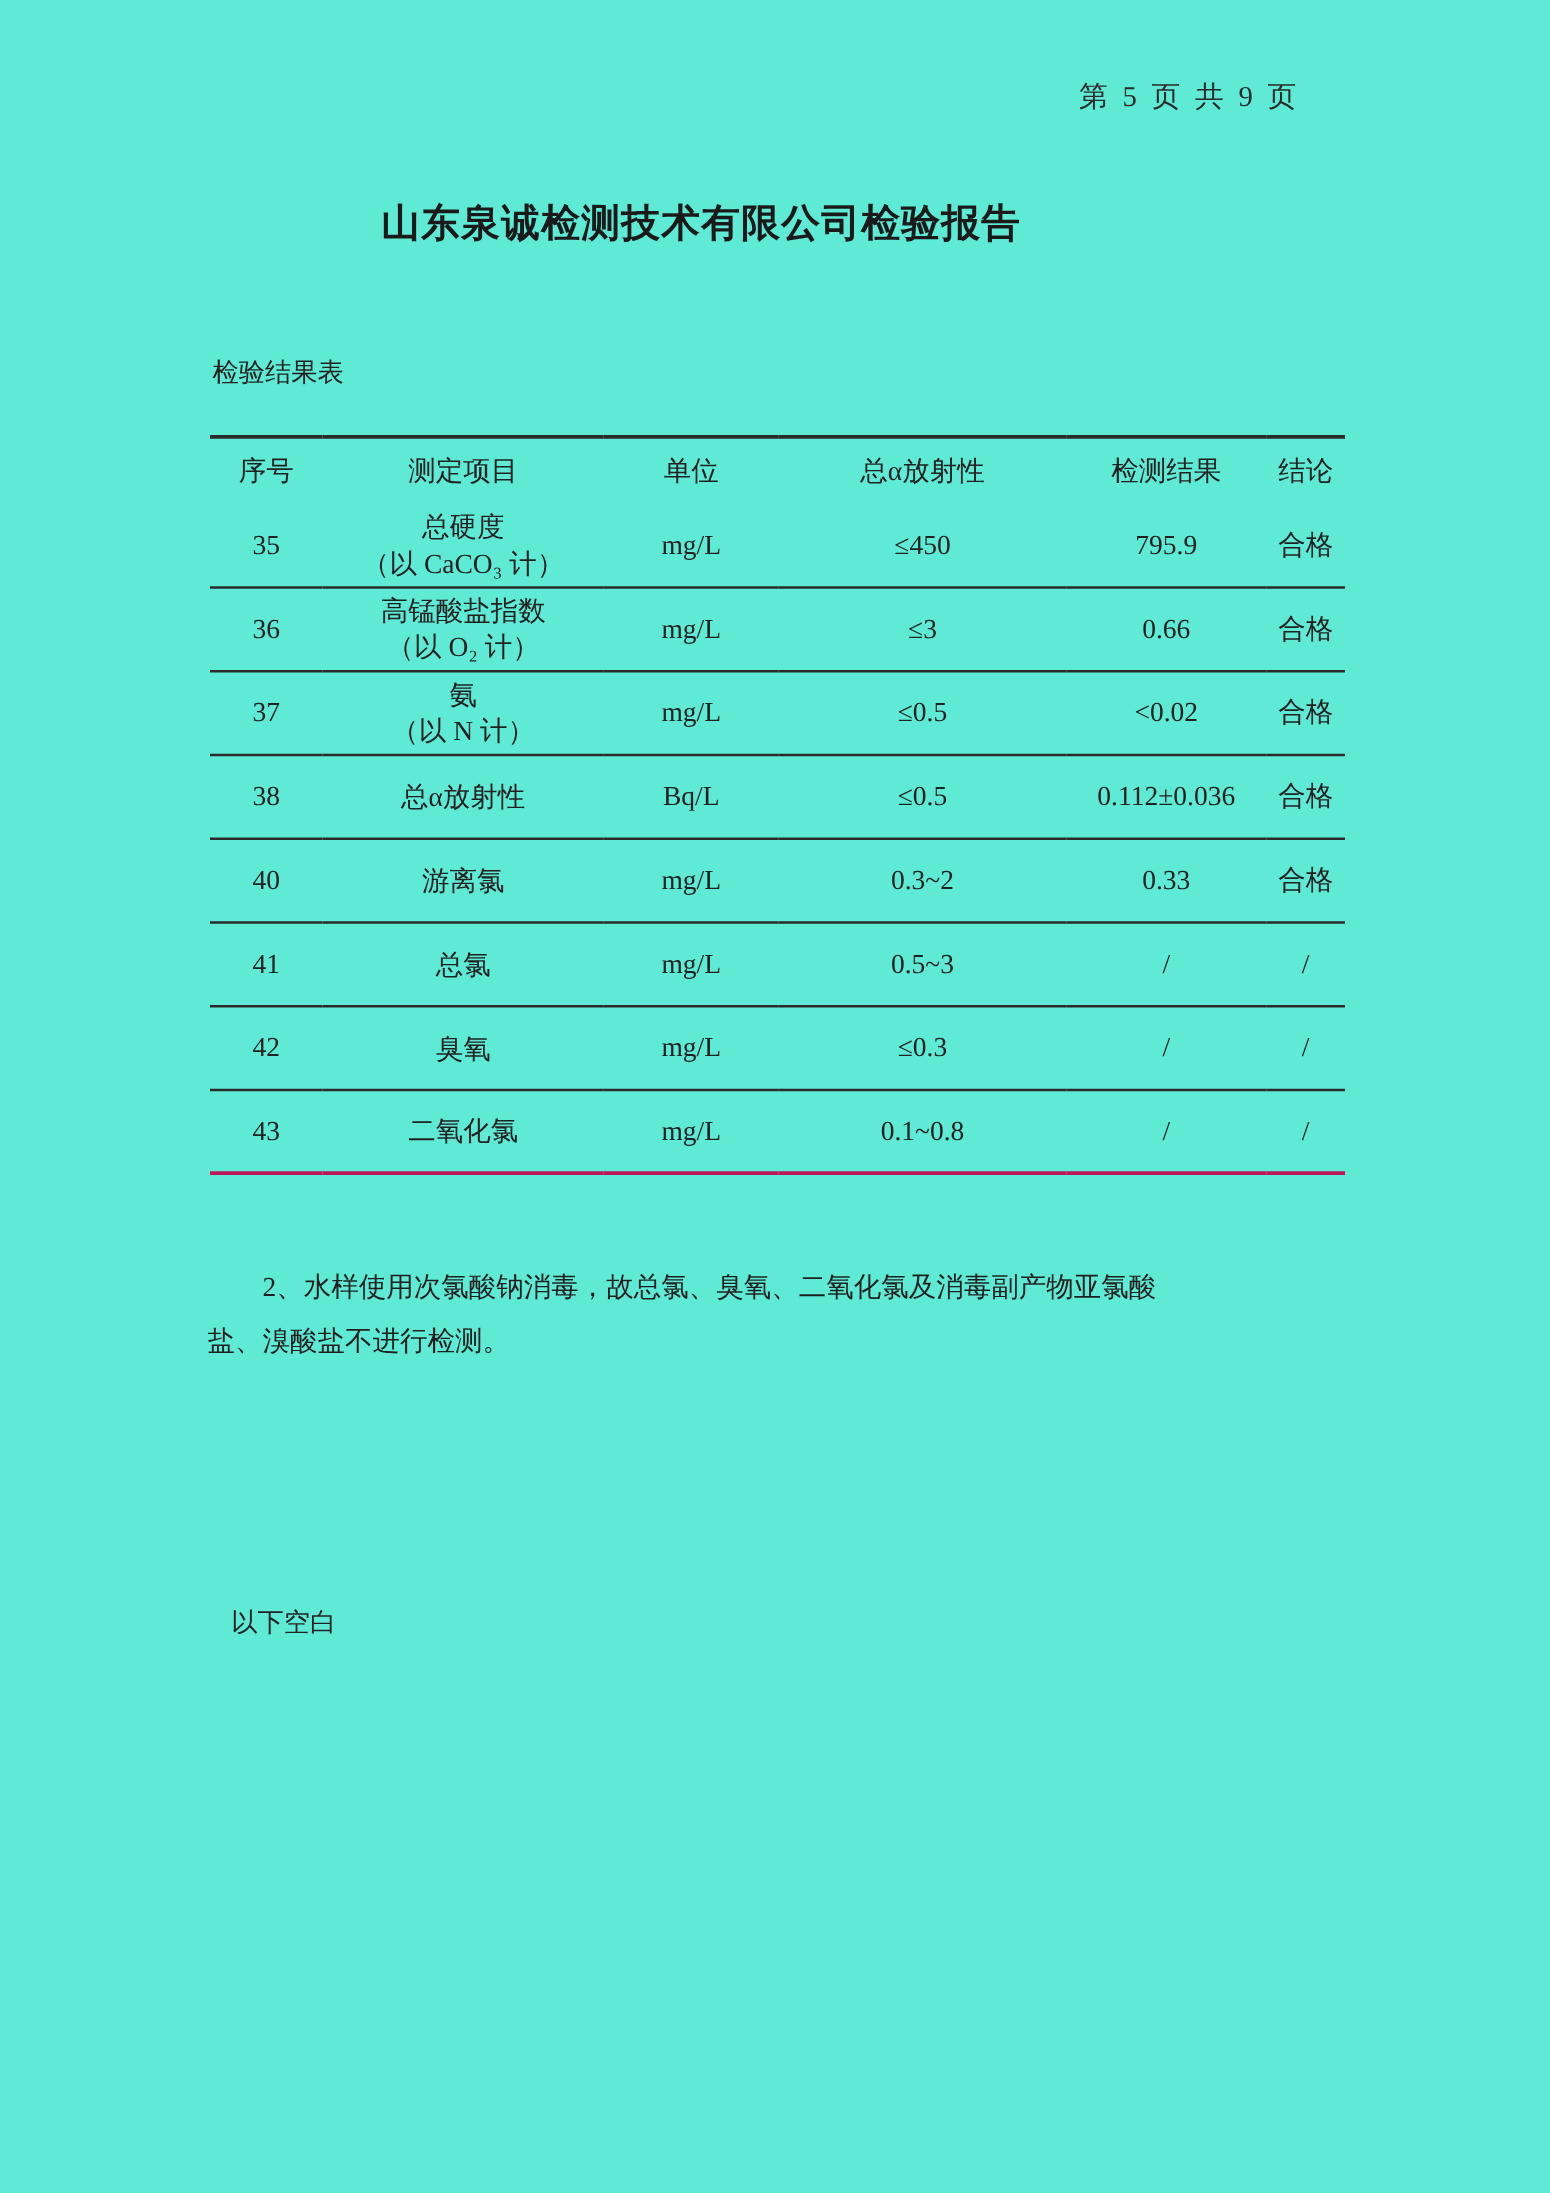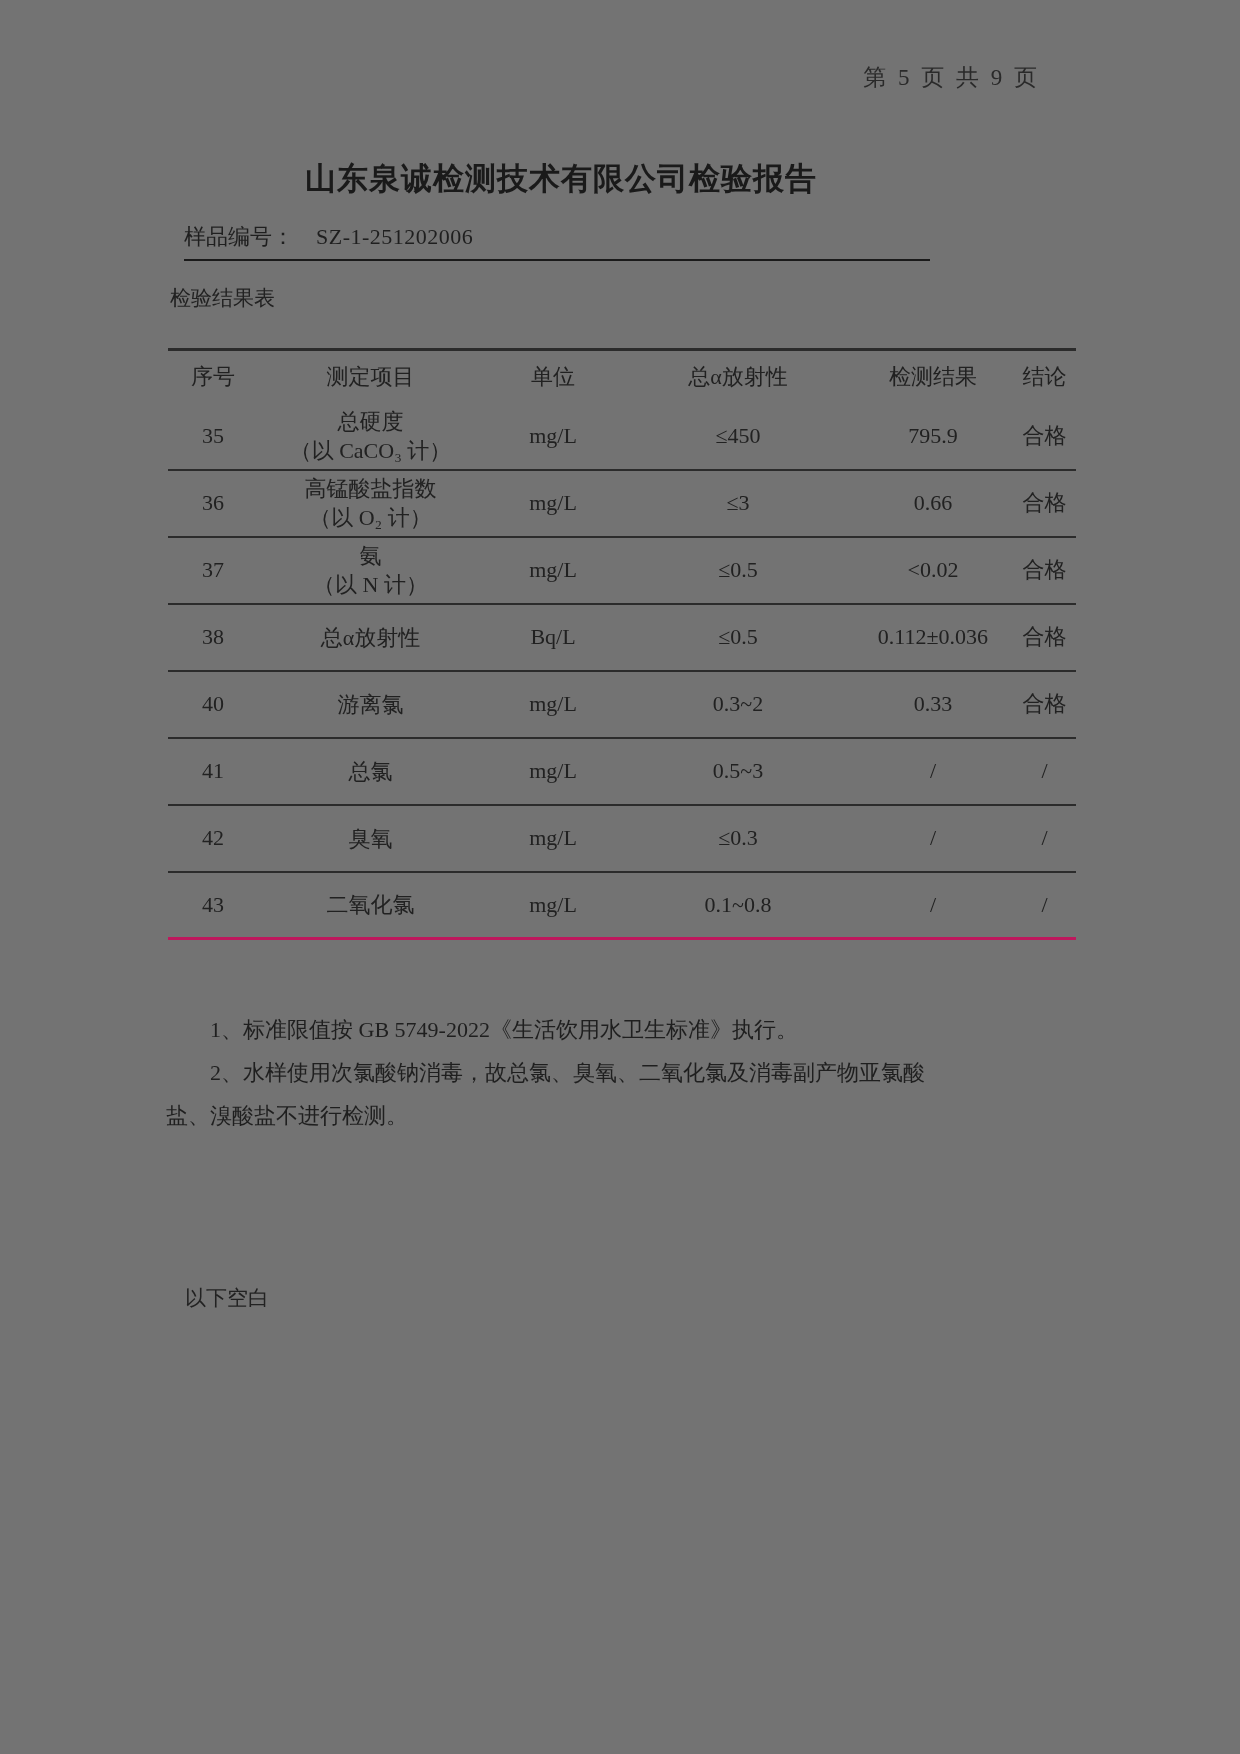--- a/index.html
+++ b/index.html
@@ -2,21 +2,21 @@
 <html><head>
 <meta charset="utf-8">
 <style>
   * { margin: 0; padding: 0; box-sizing: border-box; }
   html, body { background: #9a9a9a; }
   .page {
     position: relative;
     width: 1240px;
     height: 1754px;
     margin: 0 auto;
-    background: #737373;
+    background: #5eead4;
     color: #1f1f1f;
     font-family: "Liberation Serif", "DejaVu Serif", serif;
     overflow: hidden;
   }
   .page-indicator {
     position: absolute;
     top: 62px;
     right: 200px;
     font-size: 23px;
     letter-spacing: 3px;
@@ -103,23 +103,20 @@
 </style>
 </head>
 <body>
 
 <div class="page">
 
   <div class="page-indicator">第 5 页 共 9 页</div>
 
   <div class="report-title">山东泉诚检测技术有限公司检验报告</div>
 
-  <div class="sample-line">
-    <span class="sample-label">样品编号：</span><span class="sample-value">SZ-1-251202006</span>
-  </div>
 
   <div class="table-title">检验结果表</div>
 
   <table class="results">
     <colgroup>
       <col style="width:90px">
         <col style="width:225px">
         <col style="width:140px">
       <col style="width:230px">
         <col style="width:160px">
@@ -216,20 +213,19 @@
           </td>
         <td>mg/L</td>
         <td>0.1~0.8</td>
         <td>/</td>
         <td>/</td>
       </tr>
     </tbody>
   </table>
 
   <div class="notes">
-    <div class="note-line note-indent">1、标准限值按 GB 5749-2022《生活饮用水卫生标准》执行。</div>
     <div class="note-line note-indent">2、水样使用次氯酸钠消毒，故总氯、臭氧、二氧化氯及消毒副产物亚氯酸</div>
     <div class="note-line">盐、溴酸盐不进行检测。</div>
   </div>
 
   <div class="blank-note">以下空白</div>
 
 </div>
 
 </body></html>

